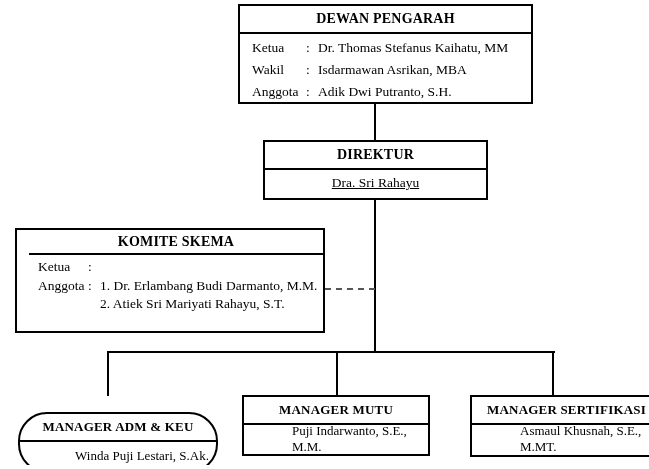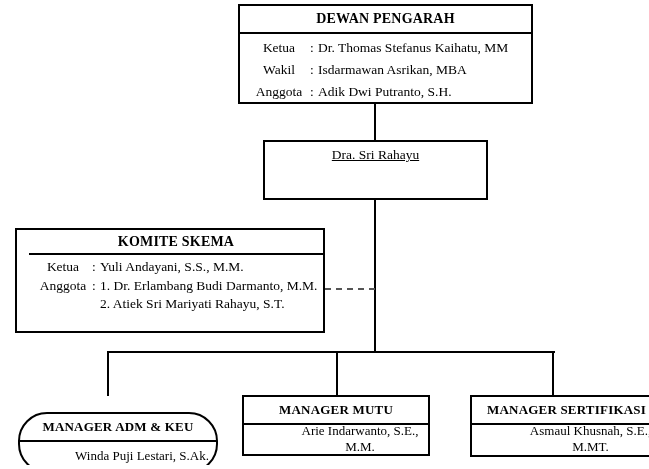--- a/index.html
+++ b/index.html
@@ -8,21 +8,20 @@
     background: #ffffff;
   }
   .canvas {
     position: relative;
     width: 649px;
     height: 465px;
     background: #ffffff;
     font-family: "Liberation Serif", "DejaVu Serif", serif;
     color: #000000;
     overflow: hidden;
-    text-align: center;
   }
   .box {
     position: absolute;
     box-sizing: border-box;
     border: 2px solid #000;
     background: #fff;
   }
   .box .title {
     box-sizing: border-box;
     border-bottom: 2px solid #000;
@@ -108,30 +107,30 @@
       </div>
       <div class="row">
         <span class="role">Anggota</span>
         <span class="sep">:</span>
         <span class="val">Adik Dwi Putranto, S.H.</span>
       </div>
     </div>
   </div>
 
   <div class="box" id="direktur">
+    <div class="title">DIREKTUR</div>
     <div class="centername">Dra. Sri Rahayu</div>
   </div>
 
   <div class="box" id="komite">
     <div class="title">KOMITE SKEMA</div>
     <div class="roster">
       <div class="row">
         <span class="role">Ketua</span>
         <span class="sep">:</span>
-        <span class="val">Yuli Andayani, S.S., M.M.</span>
       </div>
       <div class="row">
         <span class="role">Anggota</span>
         <span class="sep">:</span>
         <span class="val">1. Dr. Erlambang Budi Darmanto, M.M.</span>
       </div>
       <div class="row">
         <span class="role"></span>
         <span class="sep"></span>
         <span class="val">2. Atiek Sri Mariyati Rahayu, S.T.</span>
@@ -139,21 +138,21 @@
     </div>
   </div>
 
   <div class="box mgr" id="mgr1">
     <div class="title">MANAGER ADM &amp; KEU</div>
     <div class="centername">Winda Puji Lestari, S.Ak.</div>
   </div>
 
   <div class="box mgr" id="mgr2">
     <div class="title">MANAGER MUTU</div>
-    <div class="centername">Arie Indarwanto, S.E., M.M.</div>
+    <div class="centername">Puji Indarwanto, S.E., M.M.</div>
   </div>
 
   <div class="box mgr" id="mgr3">
     <div class="title">MANAGER SERTIFIKASI</div>
     <div class="centername">Asmaul Khusnah, S.E., M.MT.</div>
   </div>
 
 </div>
 
 </body></html>

